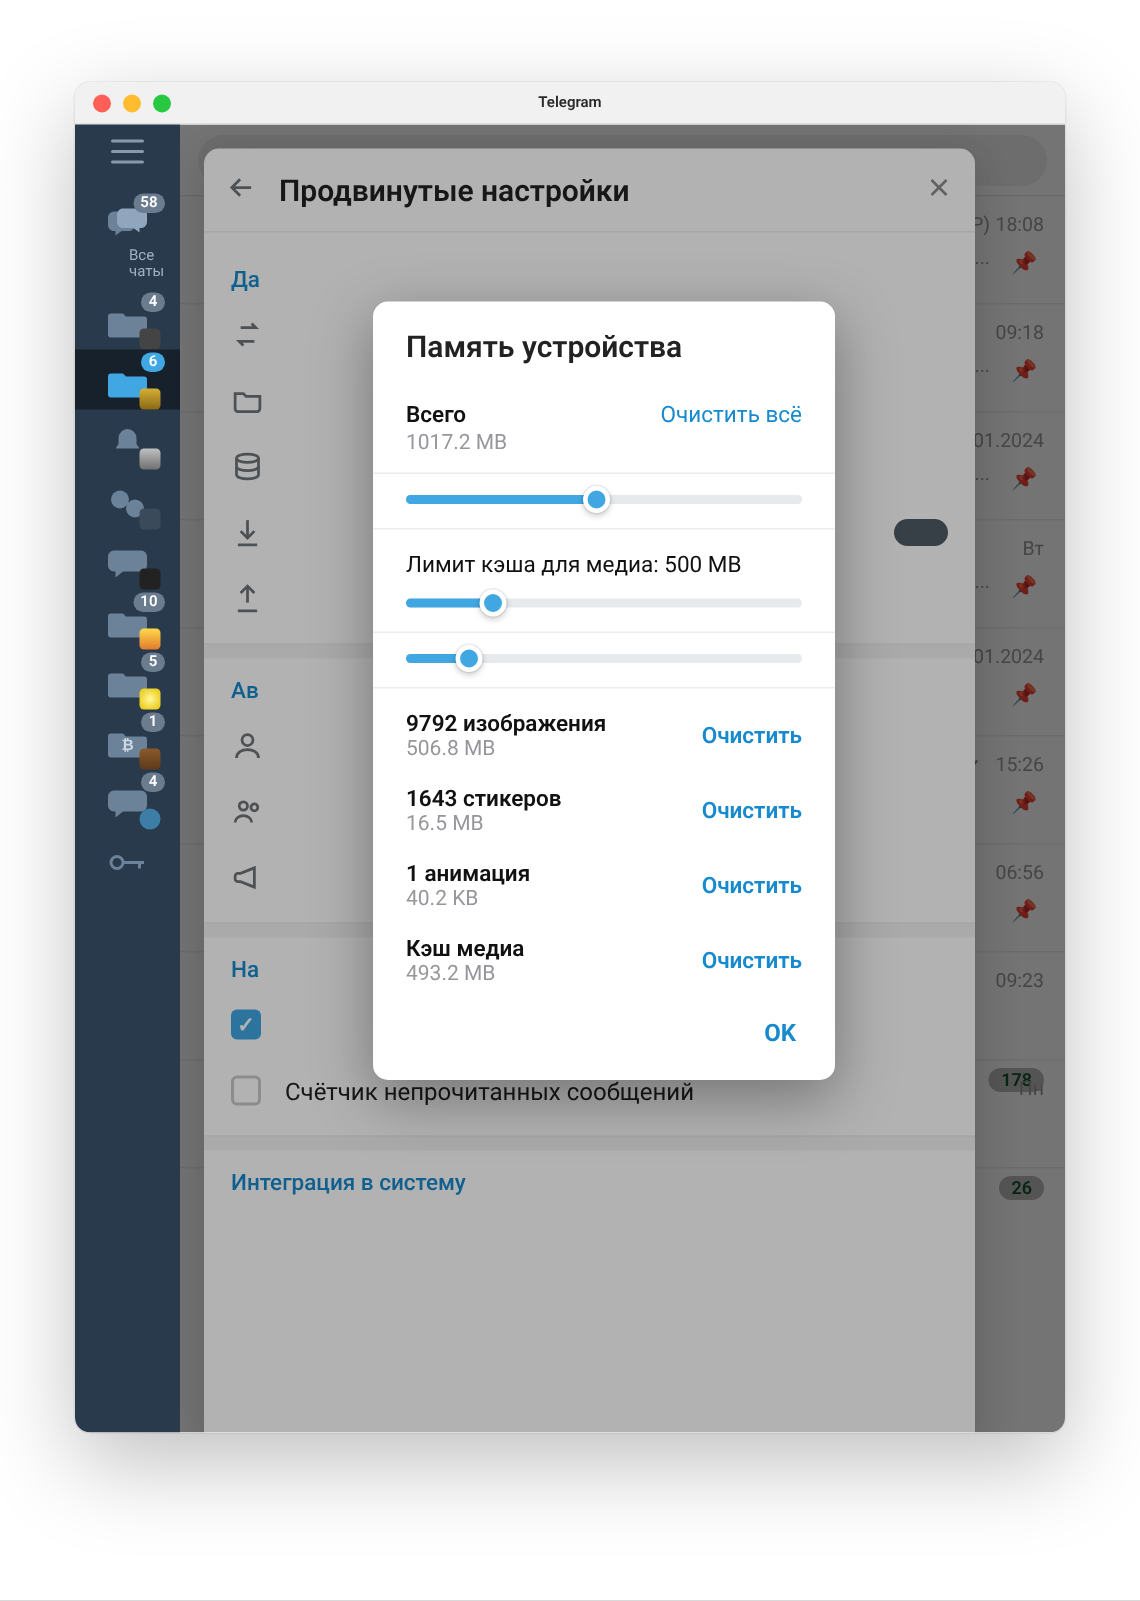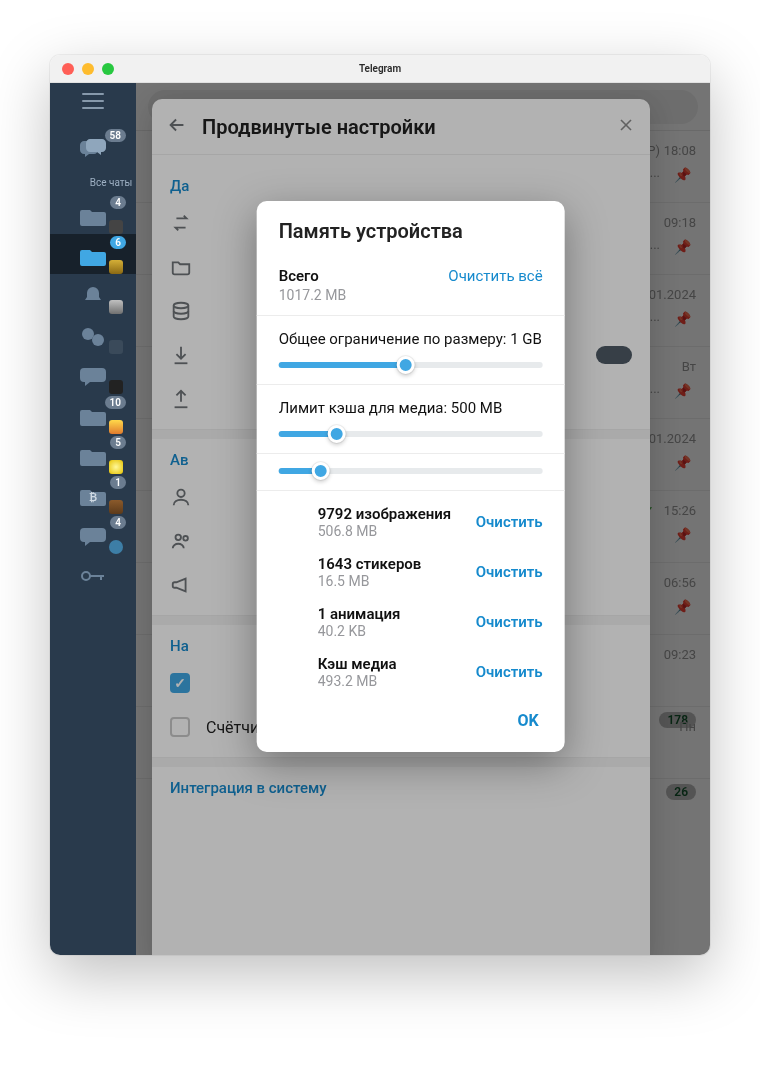--- a/index.html
+++ b/index.html
@@ -41,21 +41,21 @@
     position: absolute; left: 0; right: 0; text-align: center;
     font-weight: 600; font-size: 10px; color: #2a2a2a;
   }
   .app {
     display: flex;
     height: calc(100% - 28px);
     position: relative;
   }
   
   .sidebar {
-    width: 86px;
+    width: 70px;
     background: #293a4c;
     display: flex;
     flex-direction: column;
     align-items: center;
     padding-top: 10px;
     gap: 0;
     color: #aebcc9;
     overflow: hidden;
   }
   .hamburger {
@@ -63,21 +63,21 @@
   }
   .hamburger span { height: 2px; background:#8799ab; border-radius: 1px; }
   .sidebar-item {
     width: 100%;
     padding: 10px 0 6px;
     display: flex; flex-direction: column; align-items: center;
     position: relative;
     cursor: pointer;
   }
   .sidebar-item.active { background:#17212b; }
-  .sidebar-label { font-size: 10px; margin-top: 16px; color:#9eb0c3;padding-left:36px;}
+  .sidebar-label { font-size: 10px; margin-top: 4px; color:#9eb0c3;padding-left:36px;}
   .folder-icon {
     width: 30px; height: 24px; position: relative;
   }
   .folder-icon svg { width:30px; height:24px; }
   .badge {
     position: absolute; top: 2px; right: 10px;
     background:#6b7c8f; color:#fff; font-size:10px; font-weight:600;
     border-radius: 9px; padding: 1px 5px; min-width:16px; text-align:center;
   }
   .mini-emoji {
@@ -166,21 +166,21 @@
   .slider .fill { position:absolute; left:0; top:0; bottom:0; background:#40a7e3; border-radius:3px;}
   .slider .thumb {
     position:absolute; top:50%; width:18px; height:18px; border-radius:50%;
     background:#40a7e3; border:3px solid #fff; box-shadow:0 0 0 1px rgba(0,0,0,0.06), 0 2px 4px rgba(0,0,0,0.2);
     transform:translate(-50%,-50%);
   }
   .m-list { padding: 6px 0 0;}
   .m-item {
     display:flex; justify-content:space-between; align-items:center; padding:8px 22px;
   }
-  .m-item .txt { display:flex; flex-direction:column;margin-left:39px;}
+  .m-item .txt { display:flex; flex-direction:column;}
   .m-item .t1 { font-weight:600; font-size:15px; color:#111;}
   .m-item .t2 { color:#96979b; font-size:14px;}
   .m-item .act { color:#168acd; font-weight:600; font-size:15px; cursor:pointer;}
   .modal-footer { display:flex; justify-content:flex-end; padding:8px 22px 6px;}
   .ok-btn { color:#168acd; font-weight:700; font-size:16px; cursor:pointer; padding:6px 4px;text-align:center;}
 </style>
 </head>
 <body>
 
 <div class="window">
@@ -480,21 +480,20 @@
           <div class="top">
             <div>
               <div class="label-main">Всего</div>
               <div class="label-sub">1017.2 MB</div>
             </div>
             <span class="action">Очистить всё</span>
           </div>
         </div>
 
         <div class="m-slider-section">
-          <div class="slabel">Общее ограничение по размеру: 1 GB</div>
           <div class="slider">
             <div class="fill" style="width:48%"></div>
               <div class="thumb" style="left:48%"></div>
           </div>
         </div>
         <div class="m-slider-section">
           <div class="slabel">Лимит кэша для медиа: 500 MB</div>
           <div class="slider">
             <div class="fill" style="width:22%"></div>
               <div class="thumb" style="left:22%"></div>

